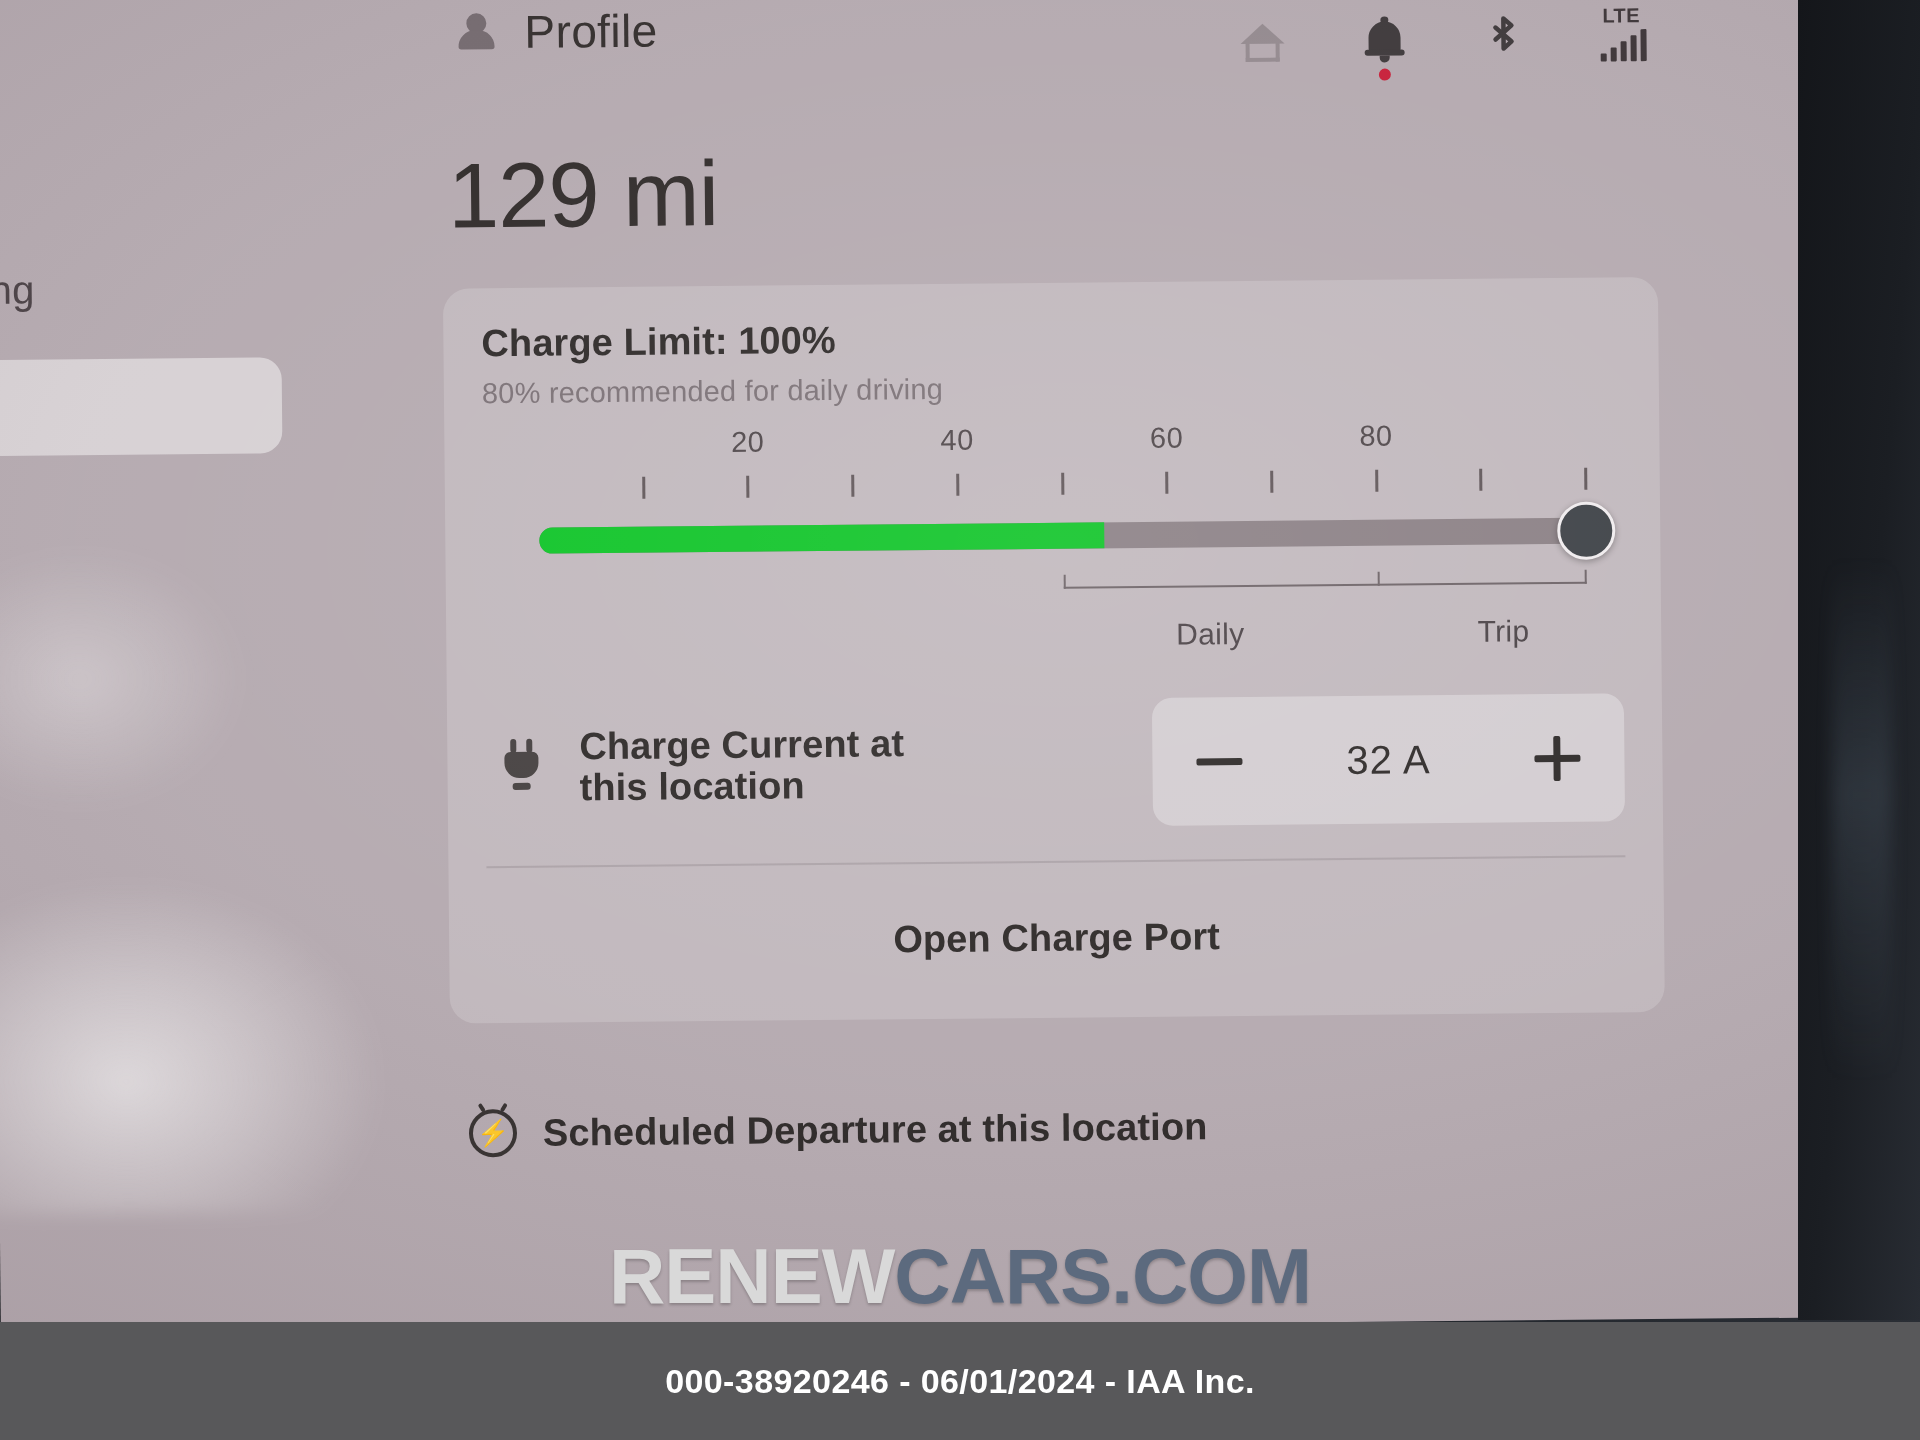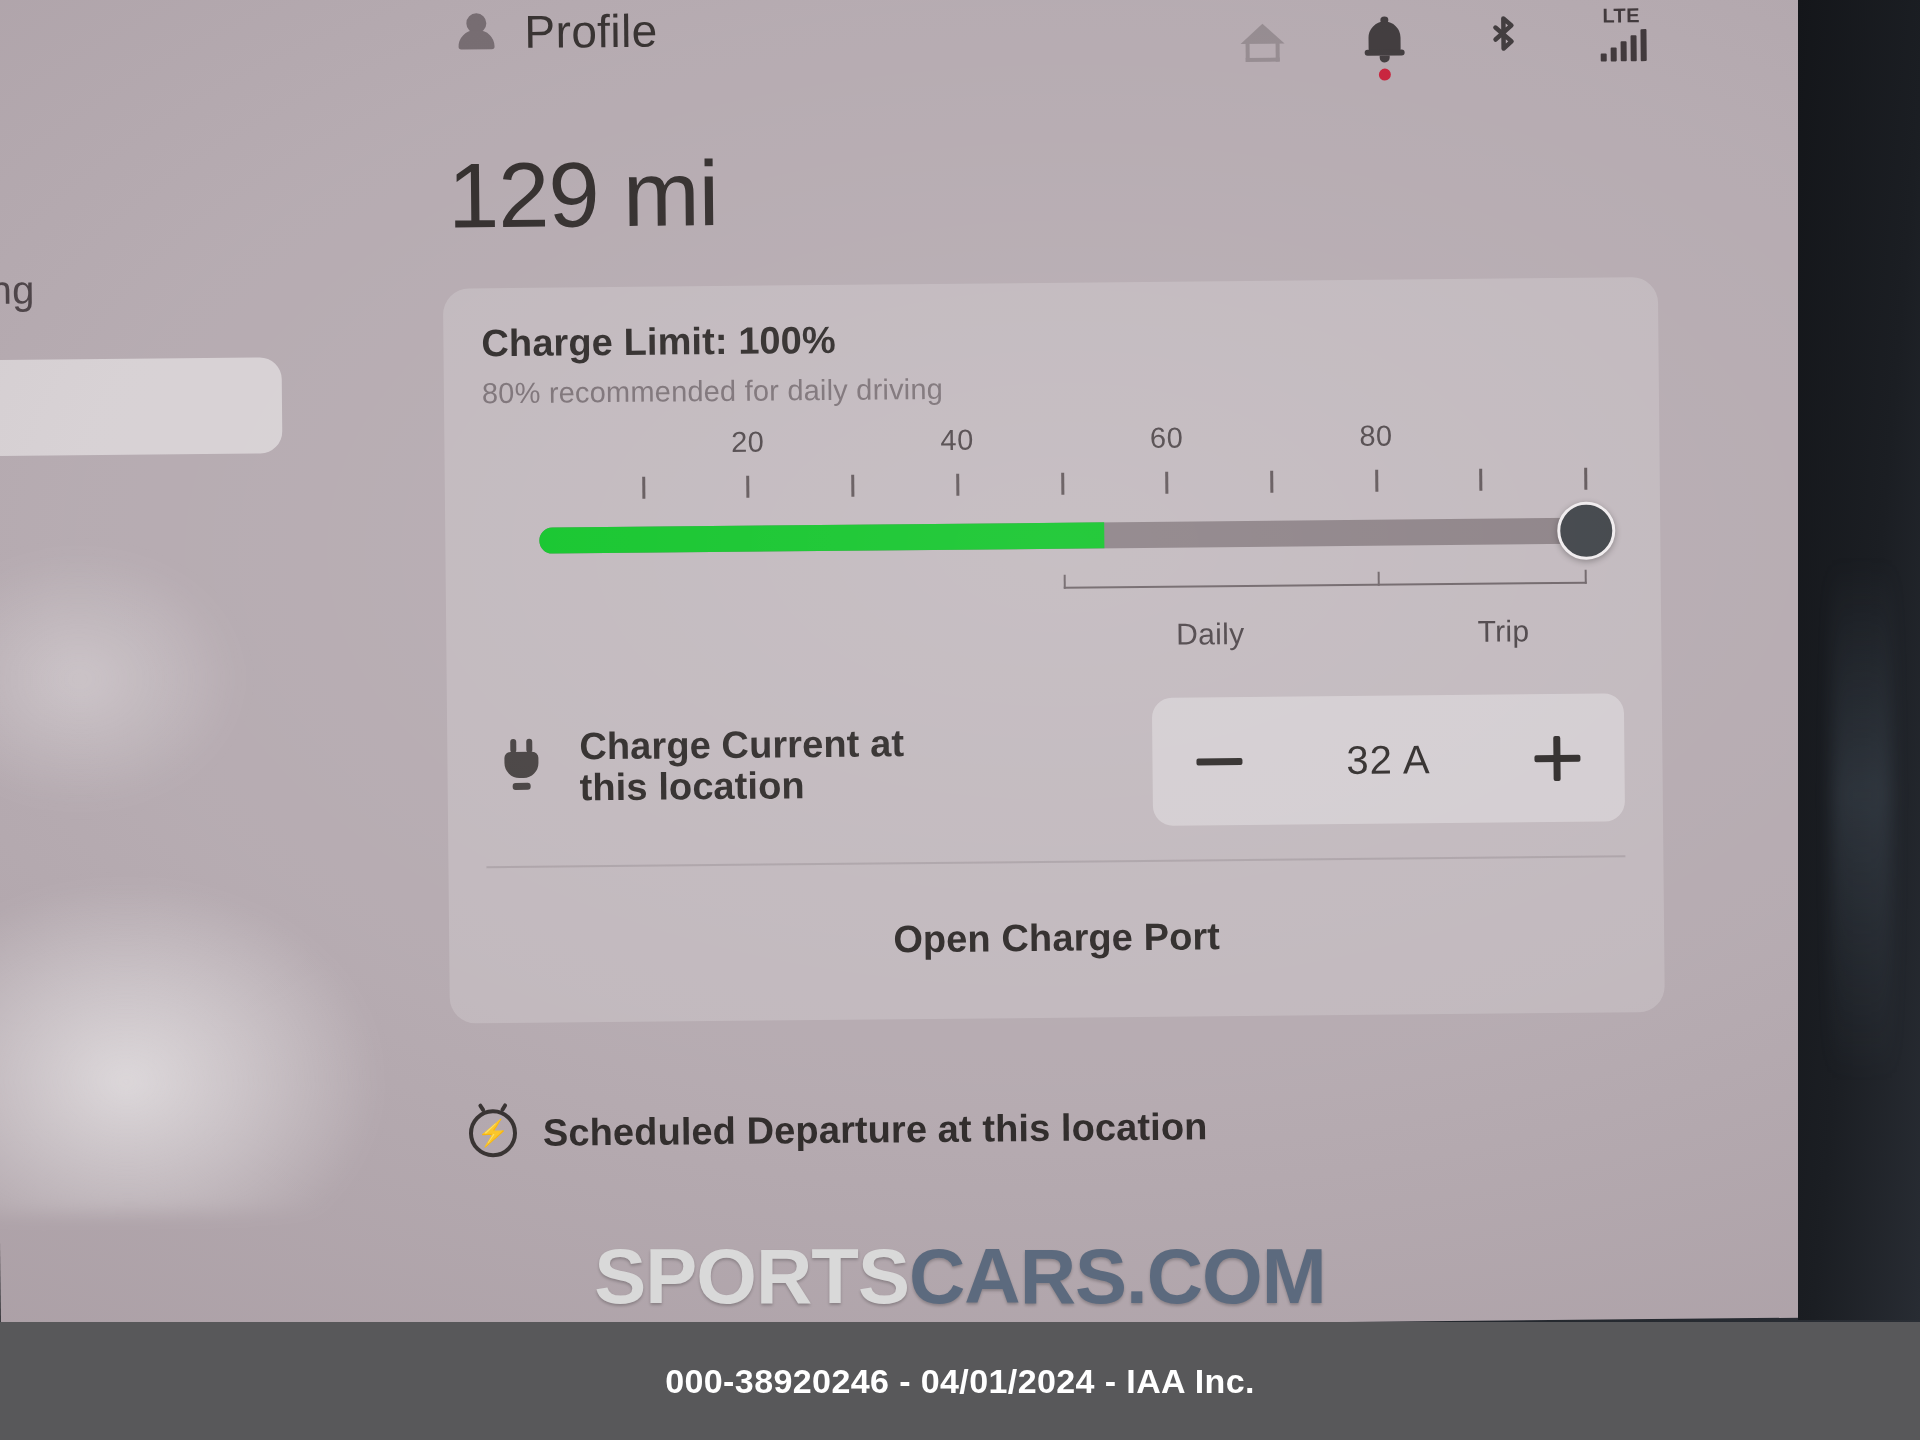--- a/index.html
+++ b/index.html
@@ -740,21 +740,21 @@
     <div id="glare-top-left"></div>
     <div id="glare-bottom-left"></div>
     <div id="screen-tint"></div>
   </div>
 
   <div id="right-bezel">
     <span class="sheen"></span>
   </div>
 
   <div id="watermark">
-    <span id="wm-a" style="color: rgb(217, 217, 217);">SPORTS</span>
+    <span id="wm-a" style="color: rgb(217, 217, 217);">RENEW</span>
     <span id="wm-c" style="color: rgb(92, 106, 126);">CARS.COM</span>
   </div>
 
   <div id="footer-bar">
-    <span id="footer-text">000-38920246 - 04/01/2024 - IAA Inc.</span>
+    <span id="footer-text">000-38920246 - 06/01/2024 - IAA Inc.</span>
   </div>
 
 </div>
 
 </body></html>

